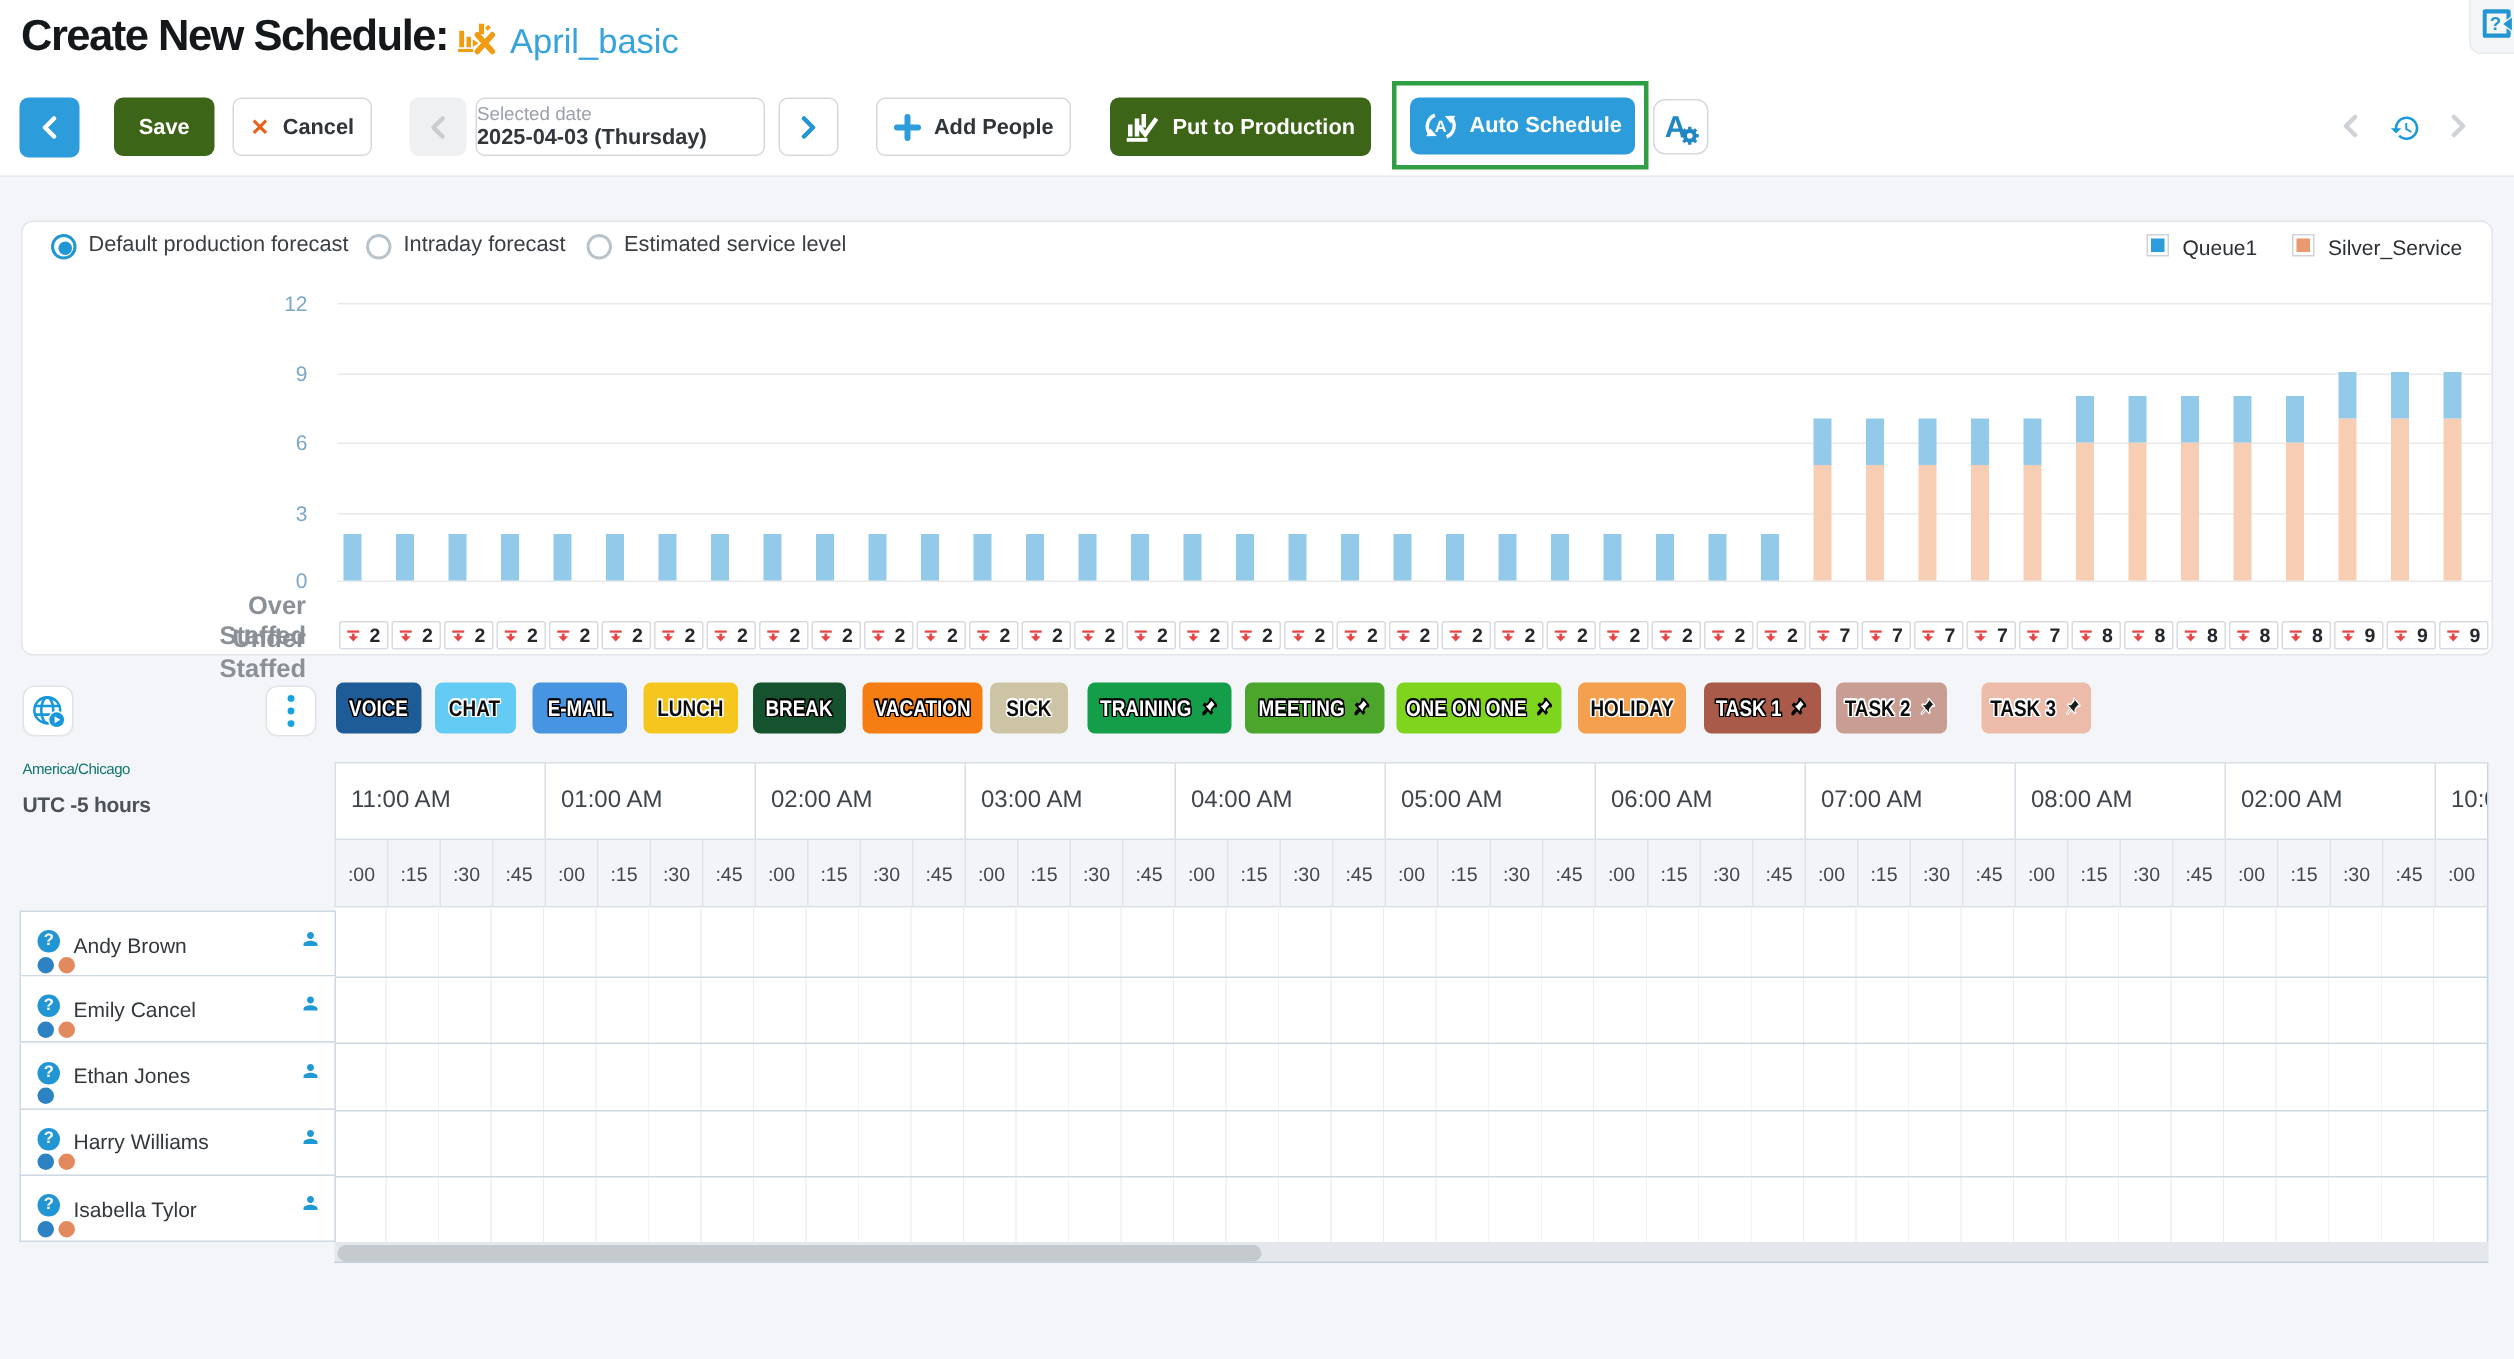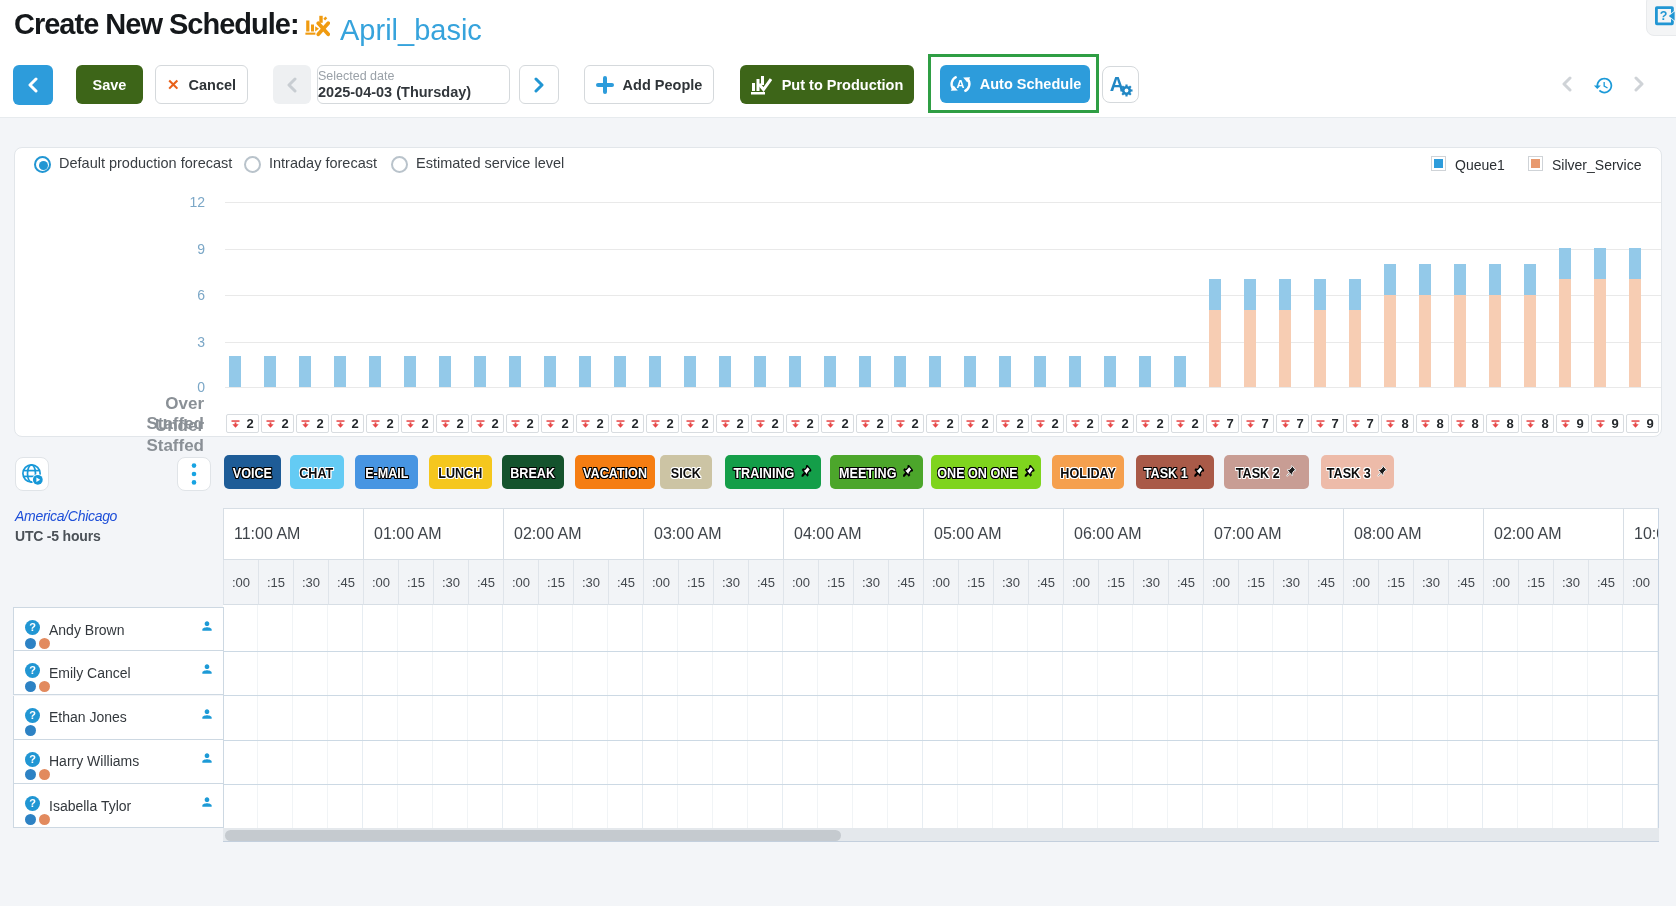--- a/index.html
+++ b/index.html
@@ -1,21 +1,21 @@
 <!DOCTYPE html>
 <html><head><meta charset="utf-8">
 <style>
 * { margin:0; padding:0; box-sizing:border-box; }
 html,body { width:1676px; height:906px; overflow:hidden; }
 body { font-family:"Liberation Sans", sans-serif; background:#fff; position:relative; }
 .abs { position:absolute; }
 .graybg { position:absolute; left:0; top:117px; width:1676px; height:789px; background:#f3f5f8; border-top:1px solid #e7ebee; }
 
 .h1 { position:absolute; left:14px; top:8px; font-size:29px; font-weight:bold; color:#15181b; letter-spacing:-1.0px; }
-.schedname { position:absolute; left:340px; top:14px; font-size:29px; color:#36a3dc; }
+.schedname { position:absolute; left:340px; top:14px; font-size:23px; color:#36a3dc; }
 .helpbox { position:absolute; left:1646px; top:-6px; width:44px; height:42px; background:#f4f5f6; border:1px solid #e8eaec; border-radius:8px; }
 
 .btn { position:absolute; top:65px; height:39px; border-radius:6px; display:flex; align-items:center; justify-content:center; font-size:14.5px; font-weight:bold; }
 .btn.white { background:#fff; border:1px solid #d5d9dc; color:#2f3438; }
 .btn.blue { background:#2d9cdb; color:#fff; }
 .btn.green { background:#3d6518; color:#fff; }
 .btn.gray { background:#eef0f2; }
 .datebox { position:absolute; left:317px; top:65px; width:193px; height:39px; background:#fff; border:1px solid #d5d9dc; border-radius:6px; text-align:left; }
 .datebox .l1 { font-size:12.5px; color:#9aa1a8; margin-top:3px; }
 .datebox .l2 { font-size:14.5px; color:#32373c; font-weight:bold; margin-top:1px; }
@@ -37,21 +37,21 @@
 .legsq:after { content:""; position:absolute; left:2px; top:2px; width:9px; height:9px; }
 .legsq.q:after { background:#2d9cdb; }
 .legsq.s:after { background:#e8996e; }
 .legtx { position:absolute; top:9px; font-size:14px; color:#2b2f33; }
 
 .sqbtn { position:absolute; top:457px; width:34px; height:34px; background:#fff; border:1px solid #e0e4e8; border-radius:8px; display:flex; align-items:center; justify-content:center; }
 .tag { position:absolute; top:455px; height:34px; border-radius:5px; display:flex; align-items:center; justify-content:center; font-size:15px; font-weight:bold; white-space:nowrap; }
 .tag .ti { display:flex; align-items:center; gap:6px; transform:scaleX(0.84); }
 .tag.dk { color:#fff; text-shadow:-1px -1px 0 #000, 0 -1px 0 #000, 1px -1px 0 #000, -1px 0 0 #000, 1px 0 0 #000, -1px 1px 0 #000, 0 1px 0 #000, 1px 1px 0 #000; }
 .tag.lt { color:#0c0c0c; text-shadow:-1px -1px 0 #fff, 0 -1px 0 #fff, 1px -1px 0 #fff, -1px 0 0 #fff, 1px 0 0 #fff, -1px 1px 0 #fff, 0 1px 0 #fff, 1px 1px 0 #fff; }
-.tz1 { position:absolute; left:15px; top:508px; font-size:14px; color:#1d4ed8; letter-spacing:-0.3px;font-style:italic; }
+.tz1 { position:absolute; left:15px; top:508px; font-size:10px; color:#0f766e; letter-spacing:-0.3px; }
 .tz2 { position:absolute; left:15px; top:528px; font-size:14px; font-weight:bold; color:#4b5157; letter-spacing:-0.2px; }
 
 .hourcell { position:absolute; top:508px; width:140px; height:52px; background:#fff; border:1px solid #d7dee5; border-right:none; display:flex; align-items:center; padding-left:10px; font-size:16px; color:#3f444a; overflow:hidden; white-space:nowrap; }
 .mincell { position:absolute; top:560px; width:35px; height:45px; background:#f2f4f7; border-left:1px solid #dfe4ea; border-bottom:1px solid #d7dee5; display:flex; align-items:center; justify-content:center; font-size:13px; color:#42474d; }
 
 .grid { position:absolute; left:223px; top:605px; width:1436px; height:223px; background:#fff; border-right:1px solid #c9d5e3;
  background-image:
   repeating-linear-gradient(to right, transparent 0px, transparent 139px, #e7edf2 139px, #e7edf2 140px),
   repeating-linear-gradient(to right, transparent 0px, transparent 34px, #f1f4f6 34px, #f1f4f6 35px);
 }
@@ -753,21 +753,21 @@
 <div class="tag dk" style="left:1135.5px;width:78px;background:#A95A48">
     <span class="ti">
       <span>TASK 1</span>
       <svg width="14" height="14" viewBox="0 0 24 24" style="flex:none">
         <g transform="rotate(45 12 12)">
           <path fill="#fff" stroke="#000" stroke-width="2.4" d="M16 9V4h1c.55 0 1-.45 1-1s-.45-1-1-1H7c-.55 0-1 .45-1 1s.45 1 1 1h1v5c0 1.66-1.34 3-3 3v2h5.97v7l1 1 1-1v-7H19v-2c-1.66 0-3-1.34-3-3z"></path>
         </g>
       </svg>
     </span>
   </div>
-<div class="tag lt" style="left:1223.5px;width:85px;background:#C89D94">
+<div class="tag lt" style="left:1223.5px;width:74px;background:#C89D94">
     <span class="ti">
       <span>TASK 2</span>
       <svg width="14" height="14" viewBox="0 0 24 24" style="flex:none">
         <g transform="rotate(45 12 12)">
           <path fill="#1b1b1b" stroke="#fff" stroke-width="1.6" d="M16 9V4h1c.55 0 1-.45 1-1s-.45-1-1-1H7c-.55 0-1 .45-1 1s.45 1 1 1h1v5c0 1.66-1.34 3-3 3v2h5.97v7l1 1 1-1v-7H19v-2c-1.66 0-3-1.34-3-3z"></path>
         </g>
       </svg>
     </span>
   </div>
 <div class="tag lt" style="left:1321px;width:73px;background:#EDBBA9">

